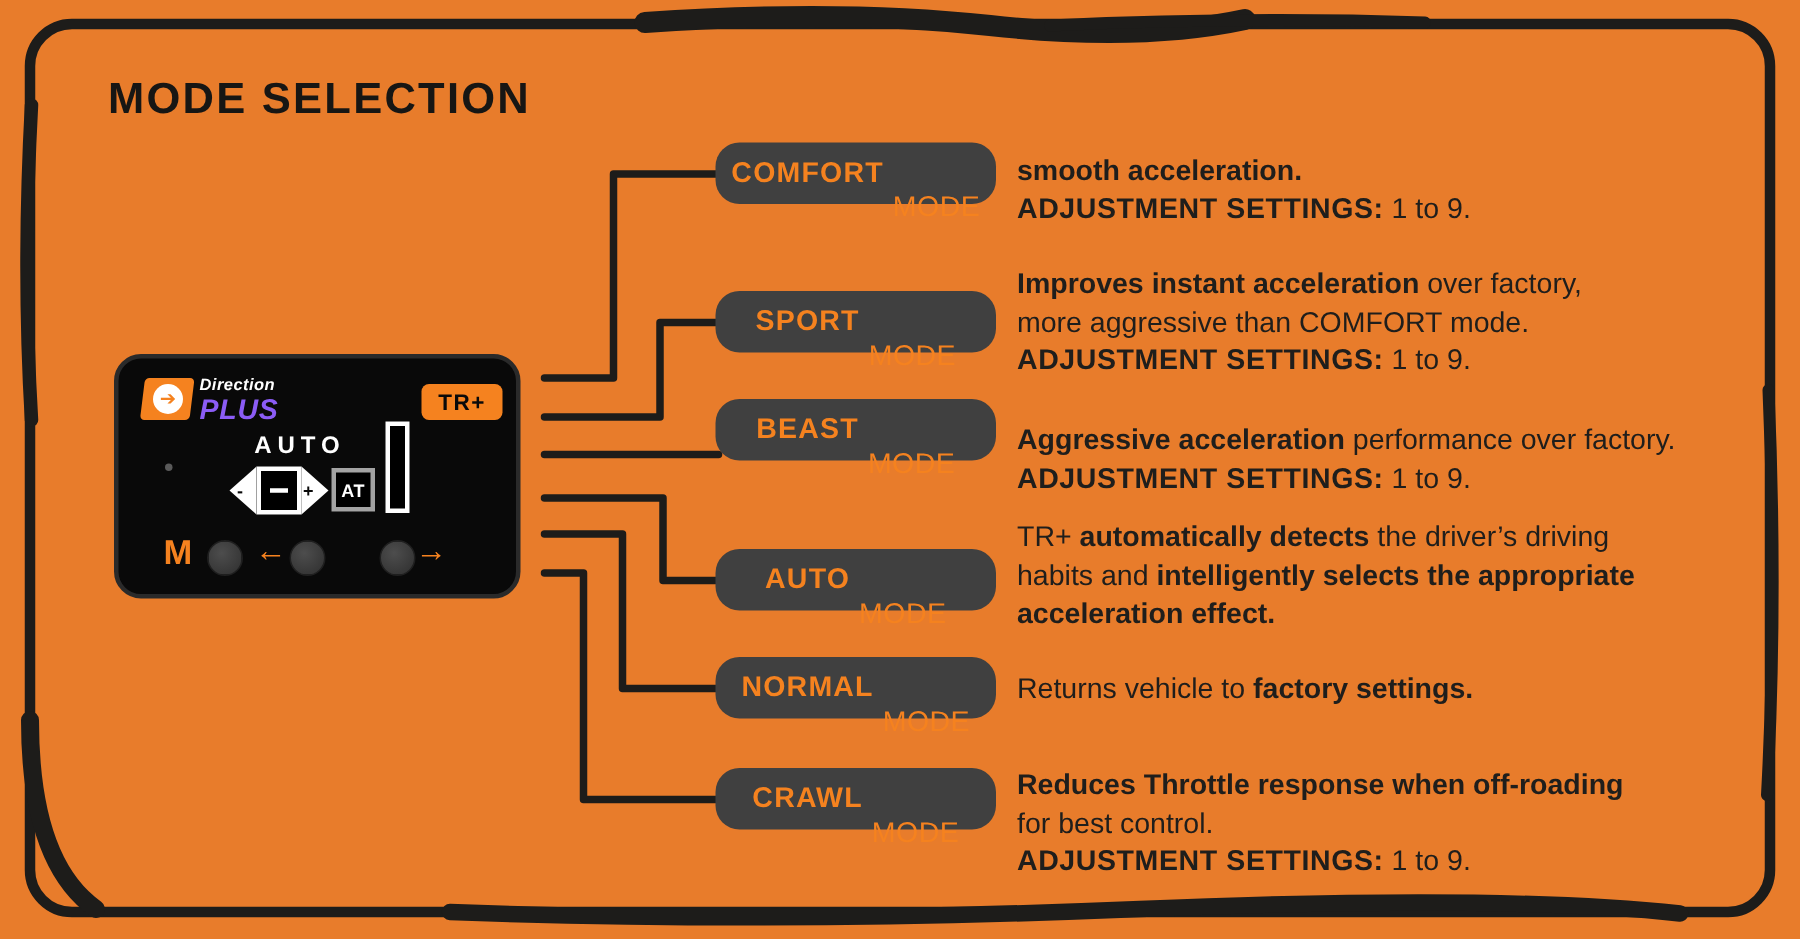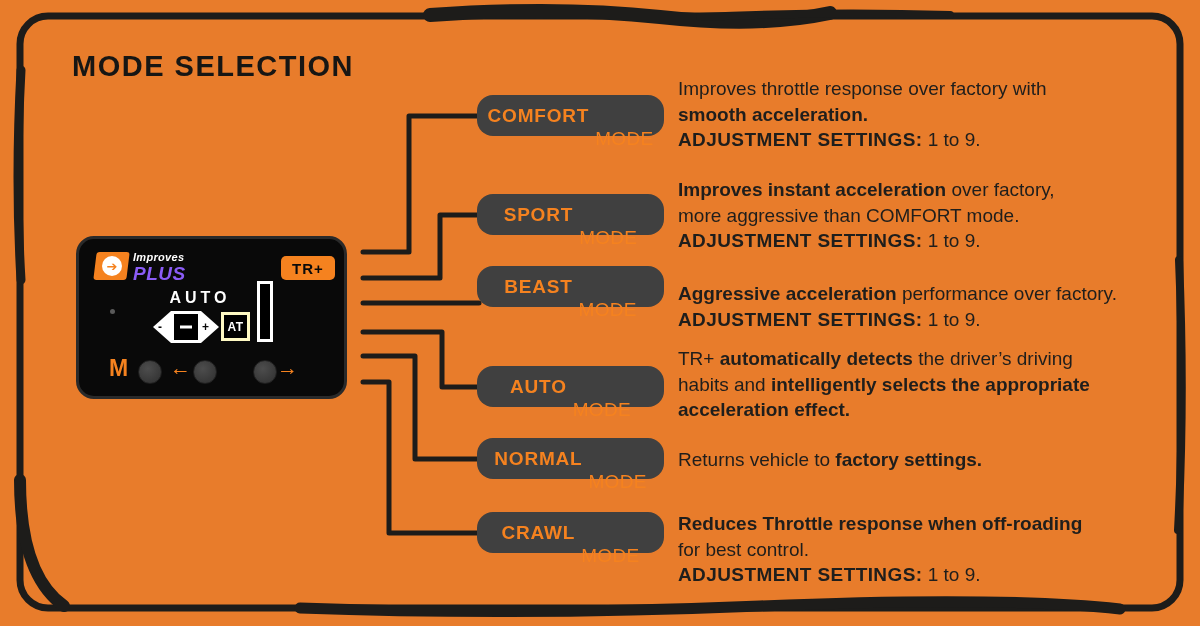--- a/index.html
+++ b/index.html
@@ -51,21 +51,21 @@
   .tri-sign{position:absolute;color:#0a0a0a;font-size:12px;font-weight:800;line-height:1;}
   .sign-minus-left{left:79px;top:82px;}
   .sign-plus-right{left:123px;top:82px;}
   .center-square{
     position:absolute;left:92px;top:72px;width:30px;height:32px;box-sizing:border-box;
     border:3px solid #fff;background:#000;
   }
   .center-square .bar{position:absolute;left:50%;top:50%;width:12px;height:3px;background:#fff;transform:translate(-50%,-50%);}
   .at-box{
     position:absolute;left:142px;top:73px;width:29px;height:29px;box-sizing:border-box;
-    border:3px solid #fef9c3;background:#000;
+    border:3px solid #a3a3a3;background:#000;
     display:flex;align-items:center;justify-content:center;
     color:#fff;font-size:12px;font-weight:800;letter-spacing:0.5px;
   }
   .vbar{position:absolute;left:178px;top:42px;width:16px;height:61px;box-sizing:border-box;border:3px solid #fff;background:#000;}
   .led{position:absolute;left:31px;top:70px;width:5px;height:5px;border-radius:50%;background:#5a5a5a;}
   .m-label{position:absolute;left:30px;top:116px;color:#F5821F;font-size:23px;font-weight:800;}
   .dev-circle{
     position:absolute;top:121px;width:24px;height:24px;border-radius:50%;
     background:radial-gradient(circle at 40% 35%, #4d4d4d, #2e2e2e);border:1px solid #1f1f1f;box-sizing:border-box;
   }
@@ -118,21 +118,21 @@
 </svg>
 
 <div class="page-title">MODE SELECTION</div>
 
 <div class="device">
   <div class="dp-logo">
     <div class="dp-logo-box">
       <div class="dp-logo-circle">➔</div>
     </div>
     <div class="dp-logo-text">
-      <span class="dp-brand1">Improves</span>
+      <span class="dp-brand1">Direction</span>
       <span class="dp-brand2">PLUS</span>
     </div>
   </div>
   <div class="tr-badge">TR+</div>
   <div class="dev-screen-label">AUTO</div>
   <div class="led"></div>
   <div class="tri-left"></div>
   <span class="tri-sign sign-minus-left">-</span>
   <div class="center-square">
       <span class="bar"></span>
@@ -167,18 +167,18 @@
 </div>
 <div class="mode-btn b-normal">
   <span class="strong">NORMAL</span>
   <span class="light">MODE</span>
 </div>
 <div class="mode-btn b-crawl">
   <span class="strong">CRAWL</span>
   <span class="light">MODE</span>
 </div>
 
-<div class="desc d-comfort"><span class="seg-normal">Improves throttle response over factory with</span><br><span class="seg-bold">smooth acceleration.</span><br><span class="seg-display">ADJUSTMENT SETTINGS:</span><span class="seg-normal"> 1 to 9.</span></div>
+<div class="desc d-comfort"><br><span class="seg-bold">smooth acceleration.</span><br><span class="seg-display">ADJUSTMENT SETTINGS:</span><span class="seg-normal"> 1 to 9.</span></div>
 <div class="desc d-sport"><span class="seg-bold">Improves instant acceleration</span><span class="seg-normal"> over factory,</span><br><span class="seg-normal">more aggressive than COMFORT mode.</span><br><span class="seg-display">ADJUSTMENT SETTINGS:</span><span class="seg-normal"> 1 to 9.</span></div>
 <div class="desc d-beast"><span class="seg-bold">Aggressive acceleration</span><span class="seg-normal"> performance over factory.</span><br><span class="seg-display">ADJUSTMENT SETTINGS:</span><span class="seg-normal"> 1 to 9.</span></div>
 <div class="desc d-auto"><span class="seg-normal">TR+ </span><span class="seg-bold">automatically detects</span><span class="seg-normal"> the driver’s driving</span><br><span class="seg-normal">habits and </span><span class="seg-bold">intelligently selects the appropriate</span><br><span class="seg-bold">acceleration effect.</span></div>
 <div class="desc d-normal"><span class="seg-normal">Returns vehicle to </span><span class="seg-bold">factory settings.</span></div>
 <div class="desc d-crawl"><span class="seg-bold">Reduces Throttle response when off-roading</span><br><span class="seg-normal">for best control.</span><br><span class="seg-display">ADJUSTMENT SETTINGS:</span><span class="seg-normal"> 1 to 9.</span></div>
 
 </body></html>

